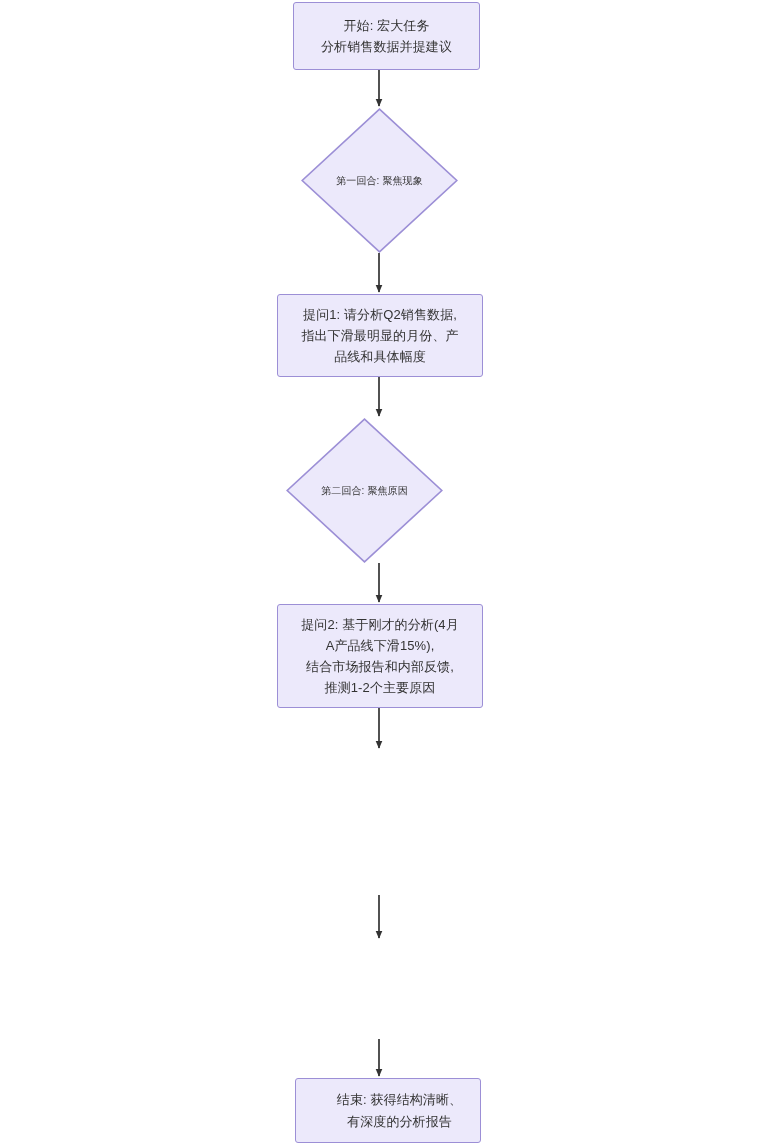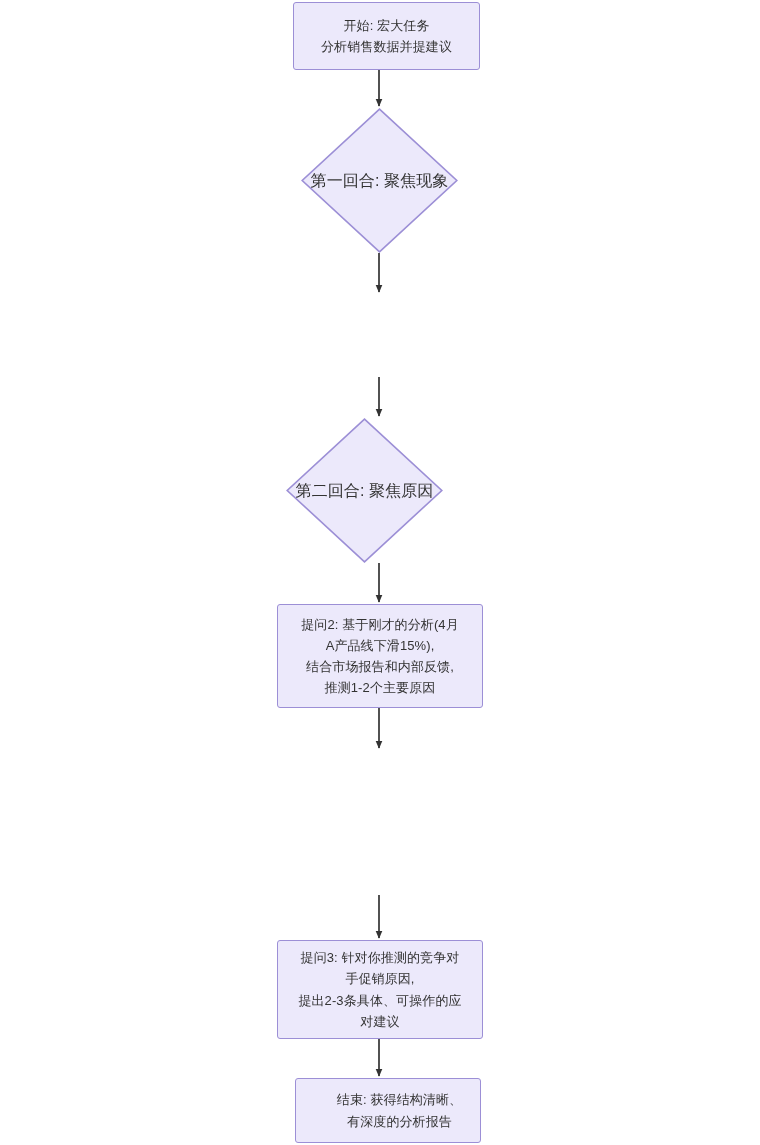--- a/index.html
+++ b/index.html
@@ -61,21 +61,21 @@
   .diamond-label {
     position: absolute;
     left: 0;
     top: 0;
     width: 100%;
     height: 100%;
     display: flex;
     align-items: center;
     justify-content: center;
     color: #333333;
-    font-size: 16px;
+    font-size: 10px;
     line-height: 1.6;
     white-space: pre-line;
     text-align: left;
     letter-spacing: 0.1px;
   }
 
   
   .edges {
     position: absolute;
     left: 0;
@@ -113,41 +113,40 @@
 分析销售数据并提建议</div>
   </div>
 
   <div class="diamond-wrap" style="left:301px; top:108px; width:157px; height:145px;">
     <svg class="diamond-shape" viewBox="0 0 157 145" preserveAspectRatio="none">
       <polygon points="78.5,1.2 155.8,72.5 78.5,143.8 1.2,72.5" fill="#ECE9FB" stroke="#9C8FD6" stroke-width="1.6"></polygon>
     </svg>
     <div class="diamond-label">第一回合: 聚焦现象</div>
   </div>
 
+  <div class="node rect" style="left:277px; top:294px; width:206px; height:83px;">
+    <div class="label">提问1: 请分析Q2销售数据,
+指出下滑最明显的月份、产
+品线和具体幅度</div>
+  </div>
 
   <div class="diamond-wrap" style="left:286px; top:418px; width:157px; height:145px;">
     <svg class="diamond-shape" viewBox="0 0 157 145" preserveAspectRatio="none">
       <polygon points="78.5,1.2 155.8,72.5 78.5,143.8 1.2,72.5" fill="#ECE9FB" stroke="#9C8FD6" stroke-width="1.6"></polygon>
     </svg>
     <div class="diamond-label">第二回合: 聚焦原因</div>
   </div>
 
   <div class="node rect" style="left:277px; top:604px; width:206px; height:104px;">
     <div class="label">提问2: 基于刚才的分析(4月
 A产品线下滑15%),
 结合市场报告和内部反馈,
 推测1-2个主要原因</div>
   </div>
 
 
-  <div class="node rect" style="left:277px; top:940px; width:206px; height:99px;">
-    <div class="label">提问3: 针对你推测的竞争对
-手促销原因,
-提出2-3条具体、可操作的应
-对建议</div>
-  </div>
 
   <div class="node rect" style="left:295px; top:1078px; width:186px; height:65px;padding-left:23px;">
     <div class="label">结束: 获得结构清晰、
 有深度的分析报告</div>
   </div>
 
 </div>
 
 </body></html>

